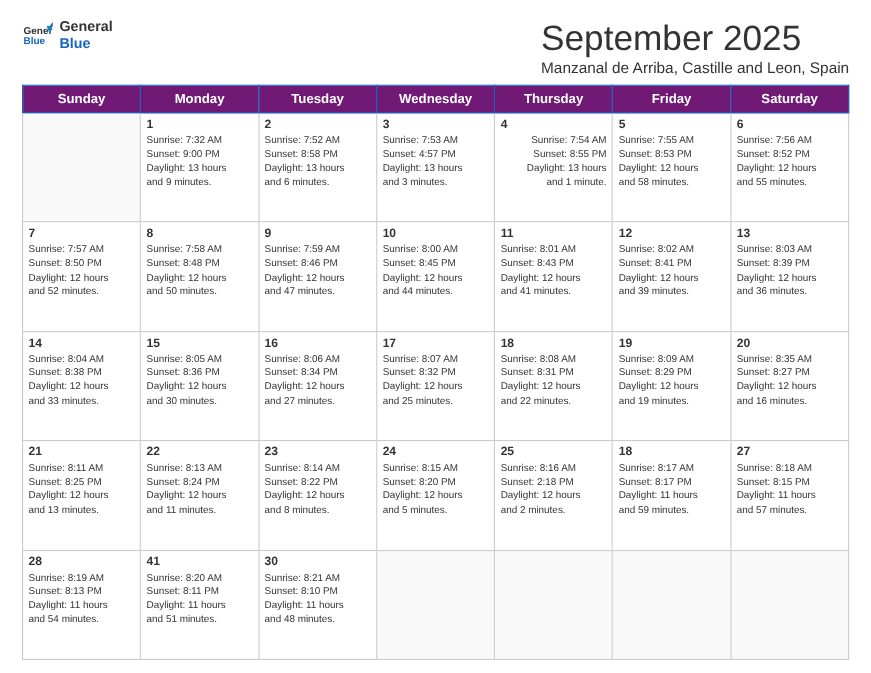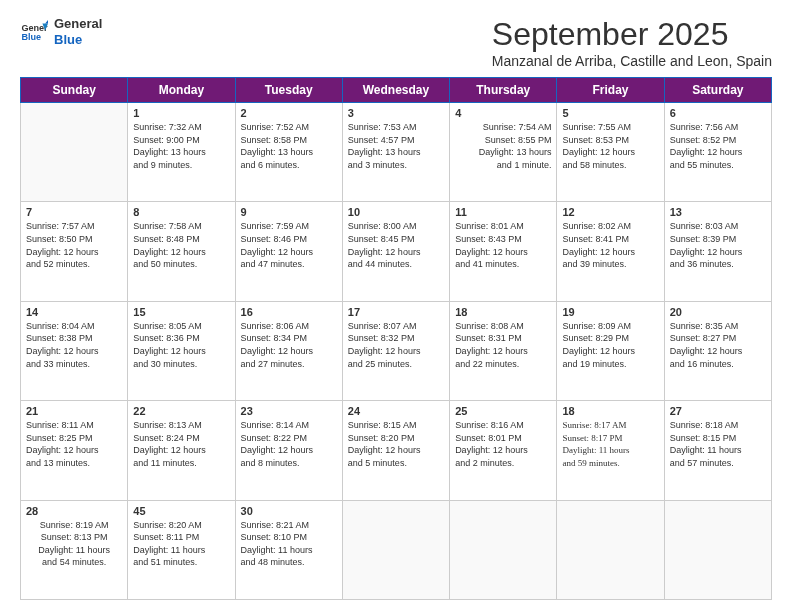--- a/index.html
+++ b/index.html
@@ -288,49 +288,49 @@
           <td>
             <span class="day-num">24</span>
             <div class="day-info" style="white-space: pre-line;">Sunrise: 8:15 AM
 Sunset: 8:20 PM
 Daylight: 12 hours
 and 5 minutes.</div>
           </td>
           <td>
             <span class="day-num">25</span>
             <div class="day-info" style="white-space: pre-line;">Sunrise: 8:16 AM
-Sunset: 8:01 PM
+Sunset: 2:18 PM
 Daylight: 12 hours
 and 2 minutes.</div>
           </td>
           <td>
             <span class="day-num">18</span>
-            <div class="day-info" style="white-space: pre-line; font-family: Liberation Serif, serif;">Sunrise: 8:17 AM
+            <div class="day-info" style="white-space: pre-line;">Sunrise: 8:17 AM
 Sunset: 8:17 PM
 Daylight: 11 hours
 and 59 minutes.</div>
           </td>
           <td>
             <span class="day-num">27</span>
             <div class="day-info" style="white-space: pre-line;">Sunrise: 8:18 AM
 Sunset: 8:15 PM
 Daylight: 11 hours
 and 57 minutes.</div>
           </td>
         </tr>
         <tr>
           <td>
             <span class="day-num">28</span>
-            <div class="day-info" style="white-space: pre-line; text-align: center;">Sunrise: 8:19 AM
+            <div class="day-info" style="white-space: pre-line;">Sunrise: 8:19 AM
 Sunset: 8:13 PM
 Daylight: 11 hours
 and 54 minutes.</div>
           </td>
           <td>
-            <span class="day-num">45</span>
+            <span class="day-num">41</span>
             <div class="day-info" style="white-space: pre-line;">Sunrise: 8:20 AM
 Sunset: 8:11 PM
 Daylight: 11 hours
 and 51 minutes.</div>
           </td>
           <td>
             <span class="day-num">30</span>
             <div class="day-info" style="white-space: pre-line;">Sunrise: 8:21 AM
 Sunset: 8:10 PM
 Daylight: 11 hours

